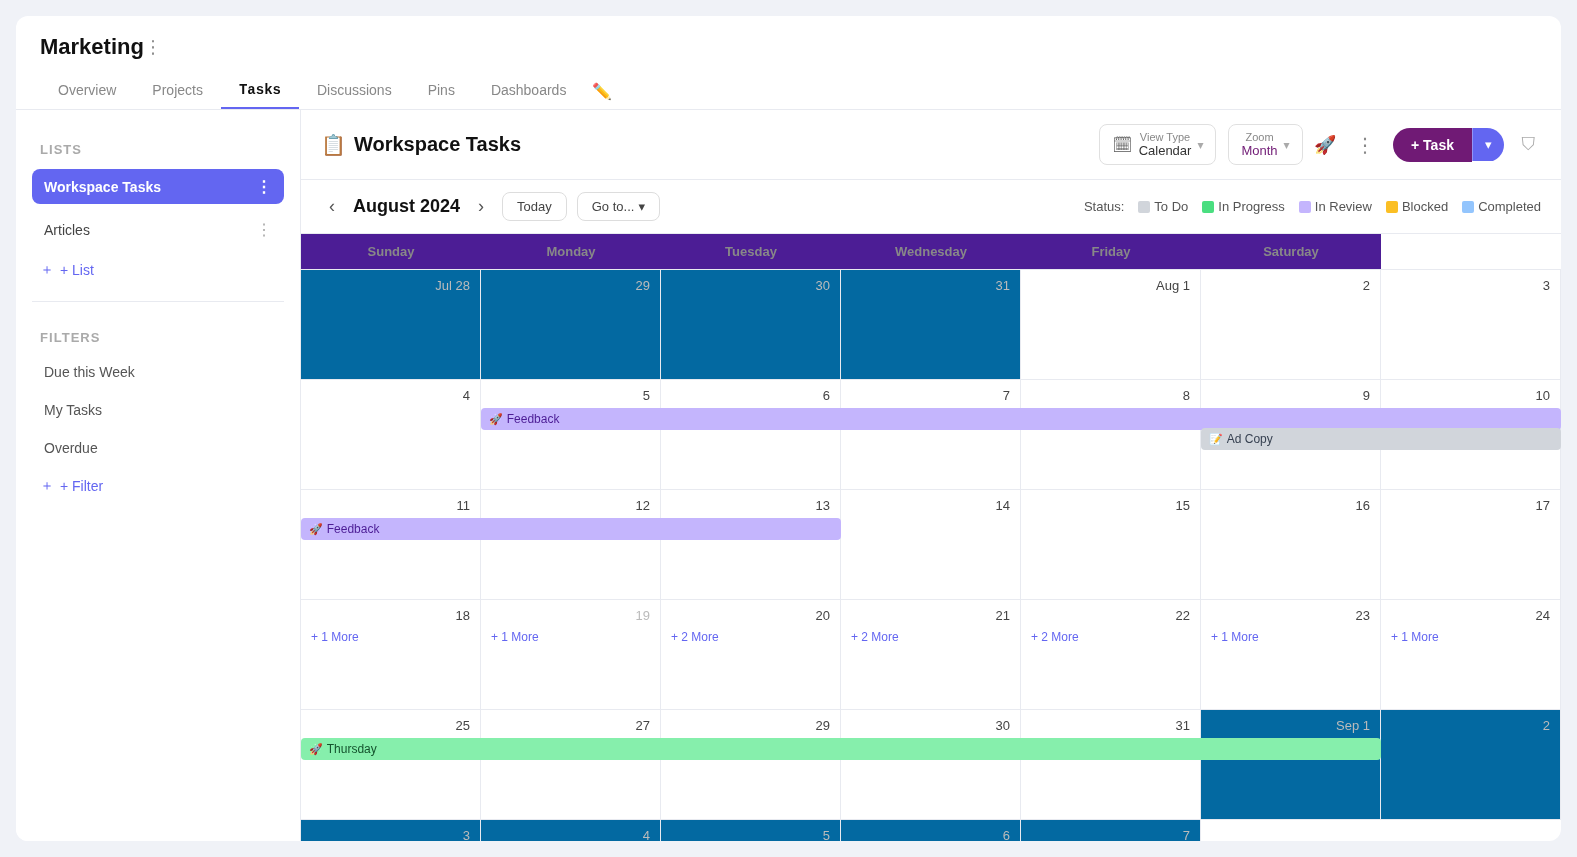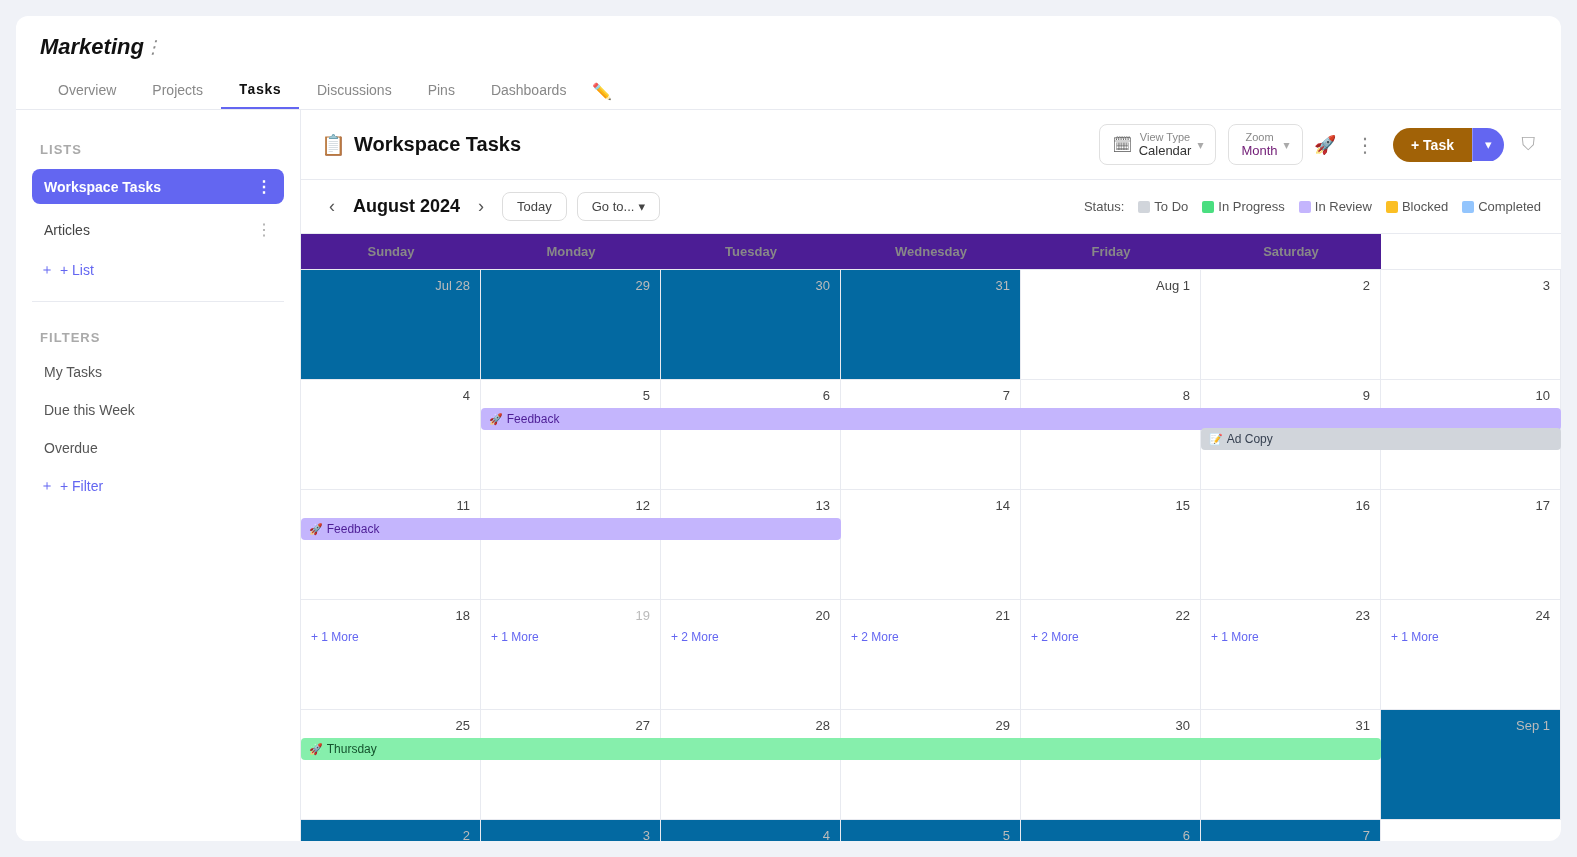--- a/index.html
+++ b/index.html
@@ -2,21 +2,21 @@
 <html><head>
   <meta charset="utf-8">
   <style>
     * { box-sizing: border-box; margin: 0; padding: 0; }
     body { font-family: -apple-system, BlinkMacSystemFont, 'Segoe UI', sans-serif; background: #f0f2f7; color: #333; font-size: 14px; }
 
     .app-container { display: flex; flex-direction: column; height: 857px; width: 1577px; background: #f0f2f7; padding: 16px; gap: 0; }
 
     
     .top-bar { background: #fff; border-radius: 12px 12px 0 0; padding: 18px 24px 0 24px; border-bottom: 1px solid #e8eaf0; }
-    .app-title { display: flex; align-items: center; margin-bottom: 14px; font-style: italic; }
+    .app-title { display: flex; align-items: center; margin-bottom: 14px; }
     .app-title h1 { font-size: 22px; font-weight: 700; color: #111; }
     .title-dots { font-size: 18px; color: #888; cursor: pointer; }
     .nav-tabs { display: flex; gap: 0; }
     .nav-tab { padding: 8px 18px; font-size: 14px; color: #888; cursor: pointer; border-bottom: 2px solid transparent; text-decoration: none; }
     .nav-tab.active { color: #111; font-weight: 600; border-bottom: 2px solid #6366f1; font-family: Liberation Mono, monospace; }
     .nav-tab-edit { color: #aaa; font-size: 16px; padding: 8px 8px; cursor: pointer; }
 
     
     .main-content { display: flex; flex: 1; background: #fff; border-radius: 0 0 12px 12px; overflow: hidden; }
 
@@ -43,21 +43,21 @@
     .cal-controls { display: flex; align-items: center; gap: 12px; }
     .view-type-btn { display: flex; align-items: center; gap: 6px; border: 1px solid #e0e0e0; border-radius: 8px; padding: 6px 12px; font-size: 13px; color: #555; cursor: pointer; background: #fff; }
     .view-type-btn .label-sm { font-size: 11px; color: #888; display: block; }
     .view-type-btn .label-main { font-size: 13px; color: #333; font-weight: 500; display: block; }
     .zoom-btn { display: flex; align-items: center; gap: 6px; border: 1px solid #e0e0e0; border-radius: 8px; padding: 6px 12px; font-size: 13px; color: #555; cursor: pointer; background: #fff; }
     .zoom-btn .label-sm { font-size: 11px; color: #888; display: block; }
     .zoom-btn .label-main { font-size: 13px; color: #701a75; font-weight: 400; display: block; }
     .rocket-icon { font-size: 18px; }
     .three-dots-btn { background: none; border: none; font-size: 20px; color: #888; cursor: pointer; padding: 6px; }
     .add-task-btn { display: flex; align-items: center; gap: 0; border-radius: 24px; overflow: hidden; cursor: pointer; }
-    .add-task-main { background: #a16207; color: #fff; padding: 9px 18px; font-size: 14px; font-weight: 600; border: none; cursor: pointer; display: flex; align-items: center; gap: 6px; }
+    .add-task-main { background: #701a75; color: #fff; padding: 9px 18px; font-size: 14px; font-weight: 600; border: none; cursor: pointer; display: flex; align-items: center; gap: 6px; }
     .add-task-arrow { background: #6366f1; color: #fff; padding: 9px 12px; font-size: 13px; border: none; cursor: pointer; border-left: 1px solid rgba(255,255,255,0.3); }
     .filter-btn { background: none; border: none; font-size: 18px; color: #aaa; cursor: pointer; padding: 6px; }
 
     
     .cal-nav-row { display: flex; align-items: center; justify-content: space-between; padding: 12px 20px; border-bottom: 1px solid #e8eaf0; }
     .cal-nav-left { display: flex; align-items: center; gap: 10px; }
     .nav-arrow { background: none; border: none; font-size: 18px; color: #555; cursor: pointer; padding: 4px 8px; border-radius: 6px; }
     .month-title { font-size: 18px; font-weight: 700; color: #111; }
     .today-btn { background: #fff; border: 1px solid #ddd; border-radius: 8px; padding: 6px 14px; font-size: 13px; color: #444; cursor: pointer; }
     .goto-btn { background: #fff; border: 1px solid #ddd; border-radius: 8px; padding: 6px 14px; font-size: 13px; color: #444; cursor: pointer; display: flex; align-items: center; gap: 4px; }
@@ -114,22 +114,22 @@
 
       <div class="sidebar-add">
         <span>＋</span>
         <span>+ List</span>
       </div>
 
       <hr class="divider">
 
       <div class="sidebar-section-label">FILTERS</div>
 
+      <div class="sidebar-link">Due this Week</div>
       <div class="sidebar-link">My Tasks</div>
-      <div class="sidebar-link">Due this Week</div>
       <div class="sidebar-link">Overdue</div>
 
       <div class="sidebar-add">
         <span>＋</span>
         <span>+ Filter</span>
       </div>
     </div>
 
     <div class="calendar-area">
 
@@ -316,23 +316,20 @@
           <div class="grid-cell">
             <div class="cell-date current-month">24</div>
             <div class="more-tasks">+ 1 More</div>
           </div>
 
           <div class="grid-cell">
             <div class="cell-date current-month">25</div>
           </div>
           <div class="grid-cell">
             <div class="cell-date current-month">27</div>
-          </div>
-          <div class="grid-cell">
-            <div class="cell-date current-month">28</div>
           </div>
           <div class="grid-cell">
             <div class="cell-date current-month">29</div>
           </div>
           <div class="grid-cell">
             <div class="cell-date current-month">30</div>
           </div>
           <div class="grid-cell">
             <div class="cell-date current-month">31</div>
           </div>

